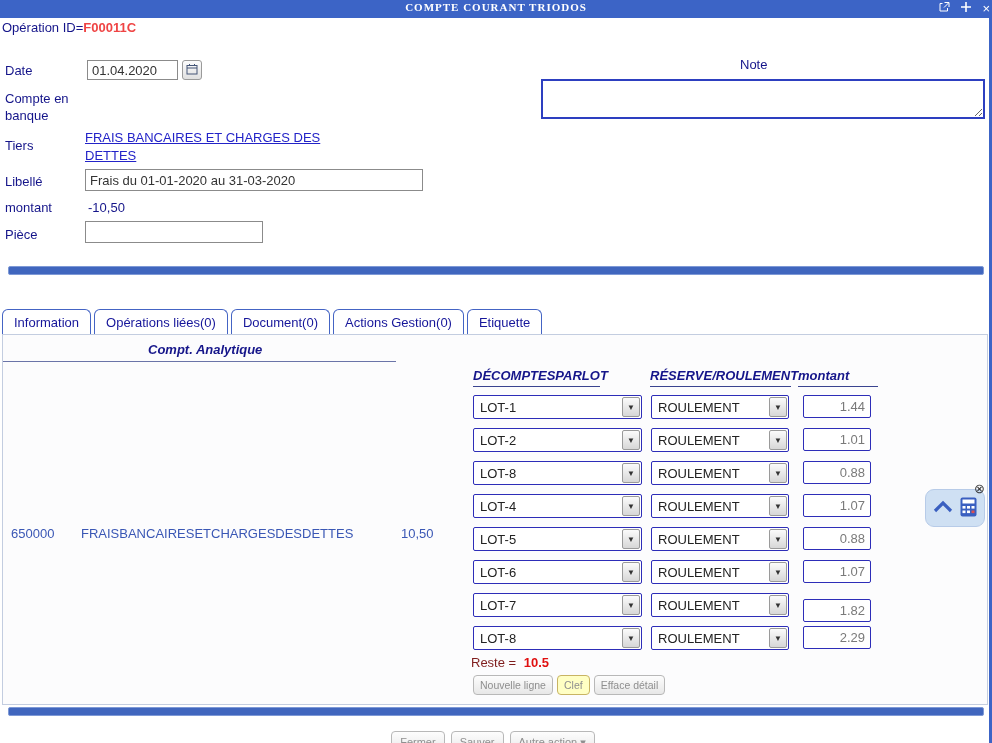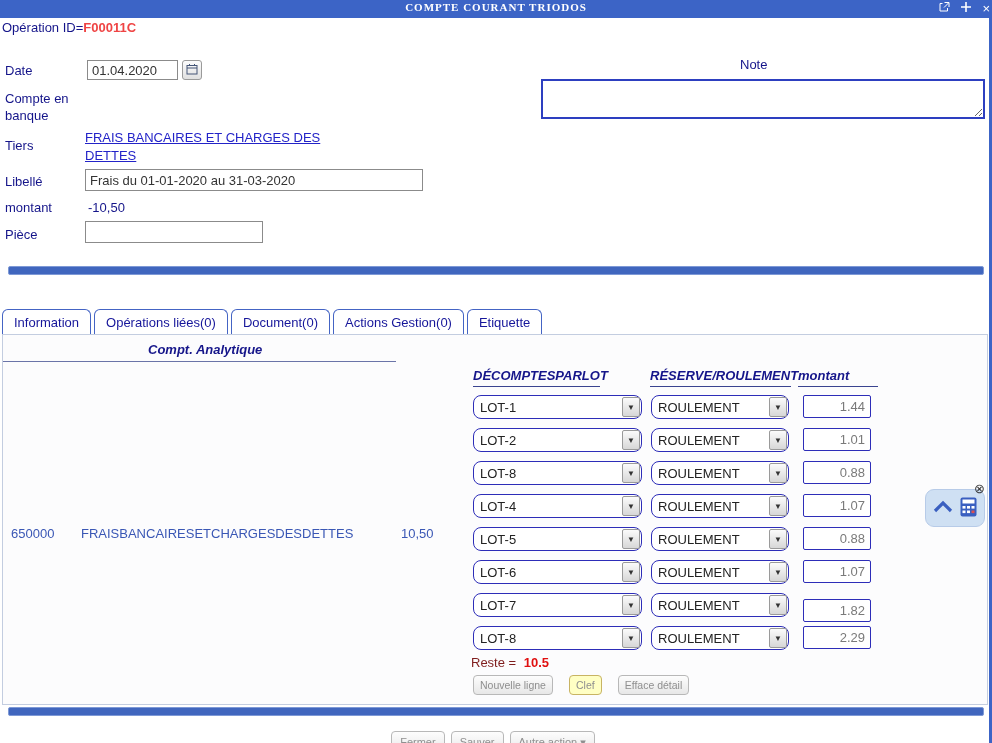--- a/index.html
+++ b/index.html
@@ -43,38 +43,38 @@
   .tab.active{background:linear-gradient(#8aa0dc,#5070c8);color:#e8eeff;padding-top:6px;}
   
   .panel{position:absolute;left:2px;top:334px;width:986px;height:371px;border:1px solid #c3cde0;background:#fcfcfd;}
   .sec-title{position:absolute;left:136px;top:7px;font-style:italic;font-weight:bold;color:#15158a;margin-left:9px;}
   .sec-rule{position:absolute;left:0;top:26px;width:393px;border-top:1px solid #6a74a8;}
   .hdr{position:absolute;top:33px;font-style:italic;font-weight:600;color:#15158a;border-bottom:1px solid #3a4490;padding-bottom:3px;}
   .hdr-lot{left:470px;width:127px;}
   .hdr-res{left:647px;width:141px;}
   .hdr-amt{left:795px;width:80px;}
   
-  .sel{position:absolute;height:24px;border:1px solid #2d2db8;border-radius:8px;background:#fff;display:flex;align-items:center;cursor:pointer;}
+  .sel{position:absolute;height:24px;border:1px solid #2d2db8;border-radius:2px;background:#fff;display:flex;align-items:center;cursor:pointer;}
   .sel-lot{left:470px;width:169px;}
   .sel-res{left:648px;width:138px;}
   .sel-text{flex:1;padding-left:6px;font-size:13px;color:#222;overflow:hidden;white-space:nowrap;}
   .sel-btn{width:18px;height:20px;margin-right:1px;border:1px solid #9a9a9a;border-radius:2px;background:linear-gradient(#fbfbfb,#d7d7d7);display:flex;align-items:center;justify-content:center;font-size:8px;color:#333;}
   .amt{position:absolute;left:800px;width:68px;height:23px;border:1px solid #2d2db8;border-radius:2px;background:#fff;
        text-align:right;color:#7a7a7a;font-size:13px;padding-right:5px;font-family:"Liberation Sans",sans-serif;}
   
   .acct{position:absolute;color:#3a57b5;font-size:13px;top:191px;}
   .acct-num{left:8px;}
   .acct-name{left:78px;}
   .acct-amt{left:398px;}
   
   .reste{position:absolute;left:468px;top:320px;font-size:13px;}
   .reste .r-lbl{color:#7f1d1d;margin-top:34px;}
   .reste .r-val{color:#e01010;font-weight:bold;margin-left:4px;}
   
-  .btn-row{position:absolute;left:470px;top:340px;display:flex;gap:16px;border-radius:7px;}
+  .btn-row{position:absolute;left:470px;top:340px;display:flex;gap:4px;border-radius:7px;}
   .sbtn{font-family:"Liberation Sans",sans-serif;font-size:10.5px;color:#8f8f8f;border:1px solid #b8b8b8;border-radius:4px;
         background:linear-gradient(#fdfdfd,#e7e7e7);padding:3px 6px;cursor:pointer;white-space:nowrap;}
   .sbtn.key{background:#ffffc4;border-color:#c8b464;}
   
   .calc-widget{position:absolute;left:925px;top:489px;width:60px;height:38px;background:#cfe0f3;border:1px solid #b7cbe8;
                border-radius:9px;display:flex;align-items:center;justify-content:space-evenly;z-index:5;}
   .widget-close{position:absolute;left:974px;top:482px;font-size:13px;color:#333;cursor:pointer;z-index:6;line-height:13px;}
   
   .footer{position:absolute;left:0;right:6px;top:731px;display:flex;justify-content:center;gap:6px;}
   .fbtn{font-family:"Liberation Sans",sans-serif;font-size:11px;color:#8f8f8f;border:1px solid #b8b8b8;border-radius:4px;

